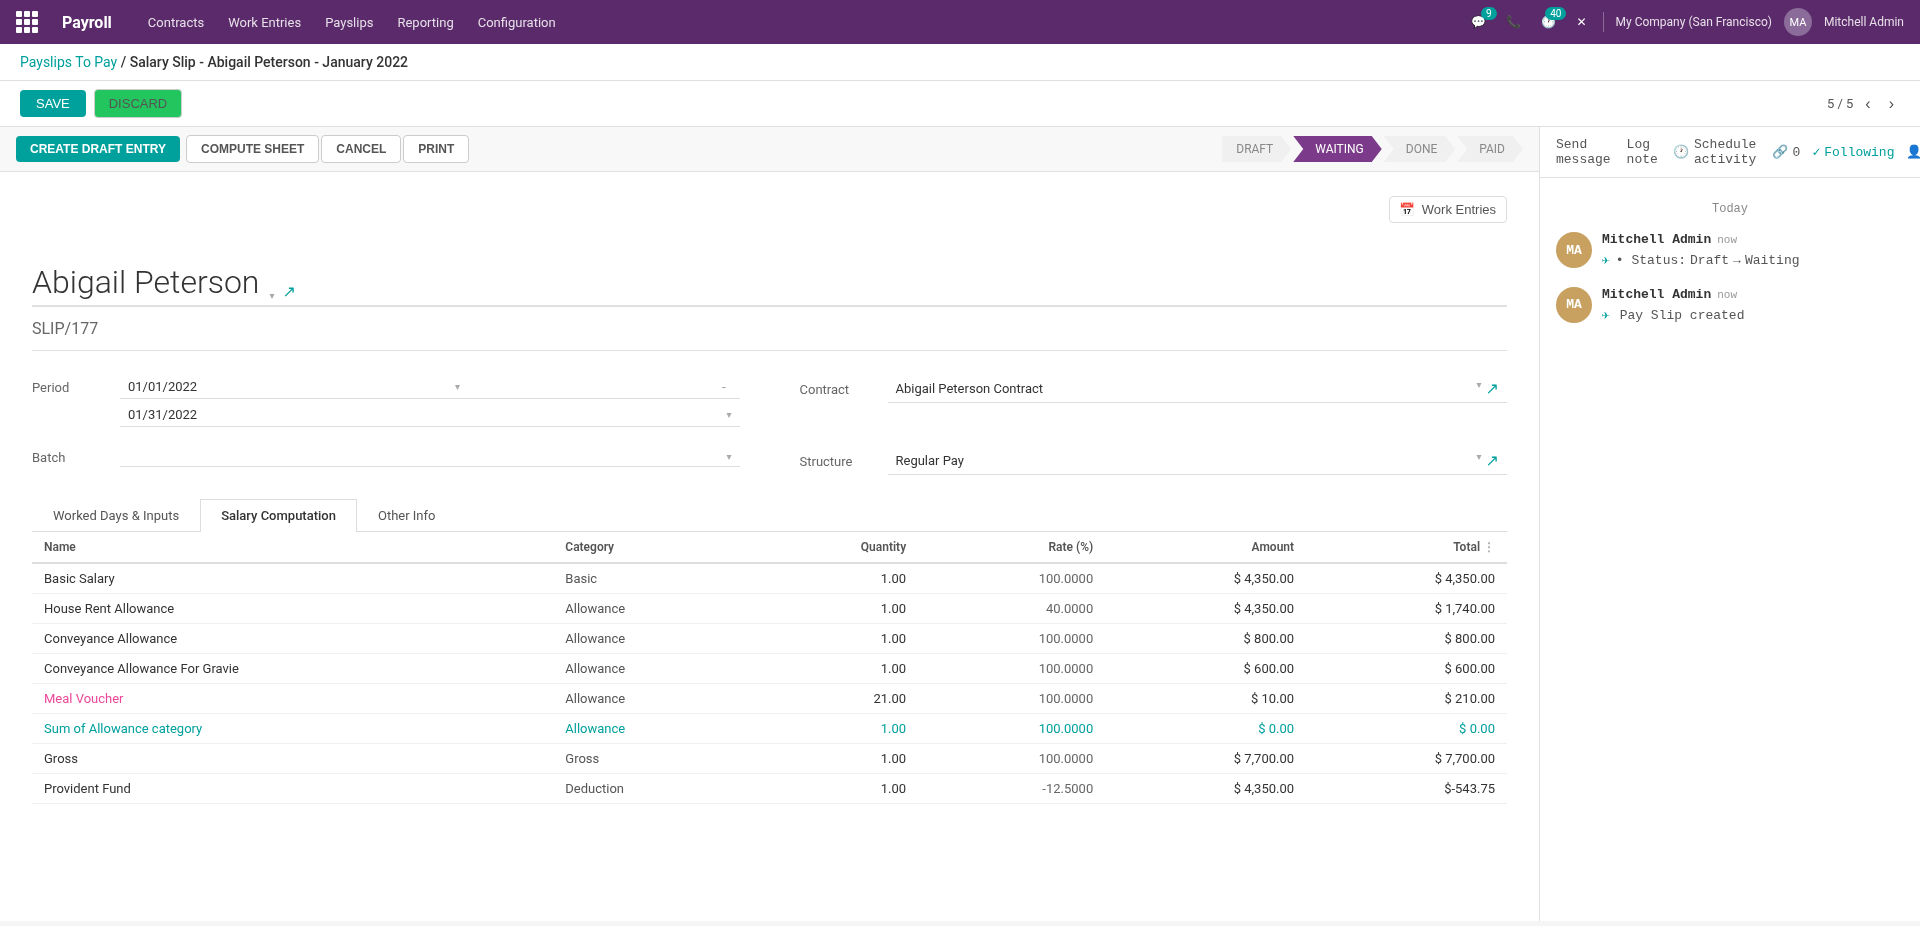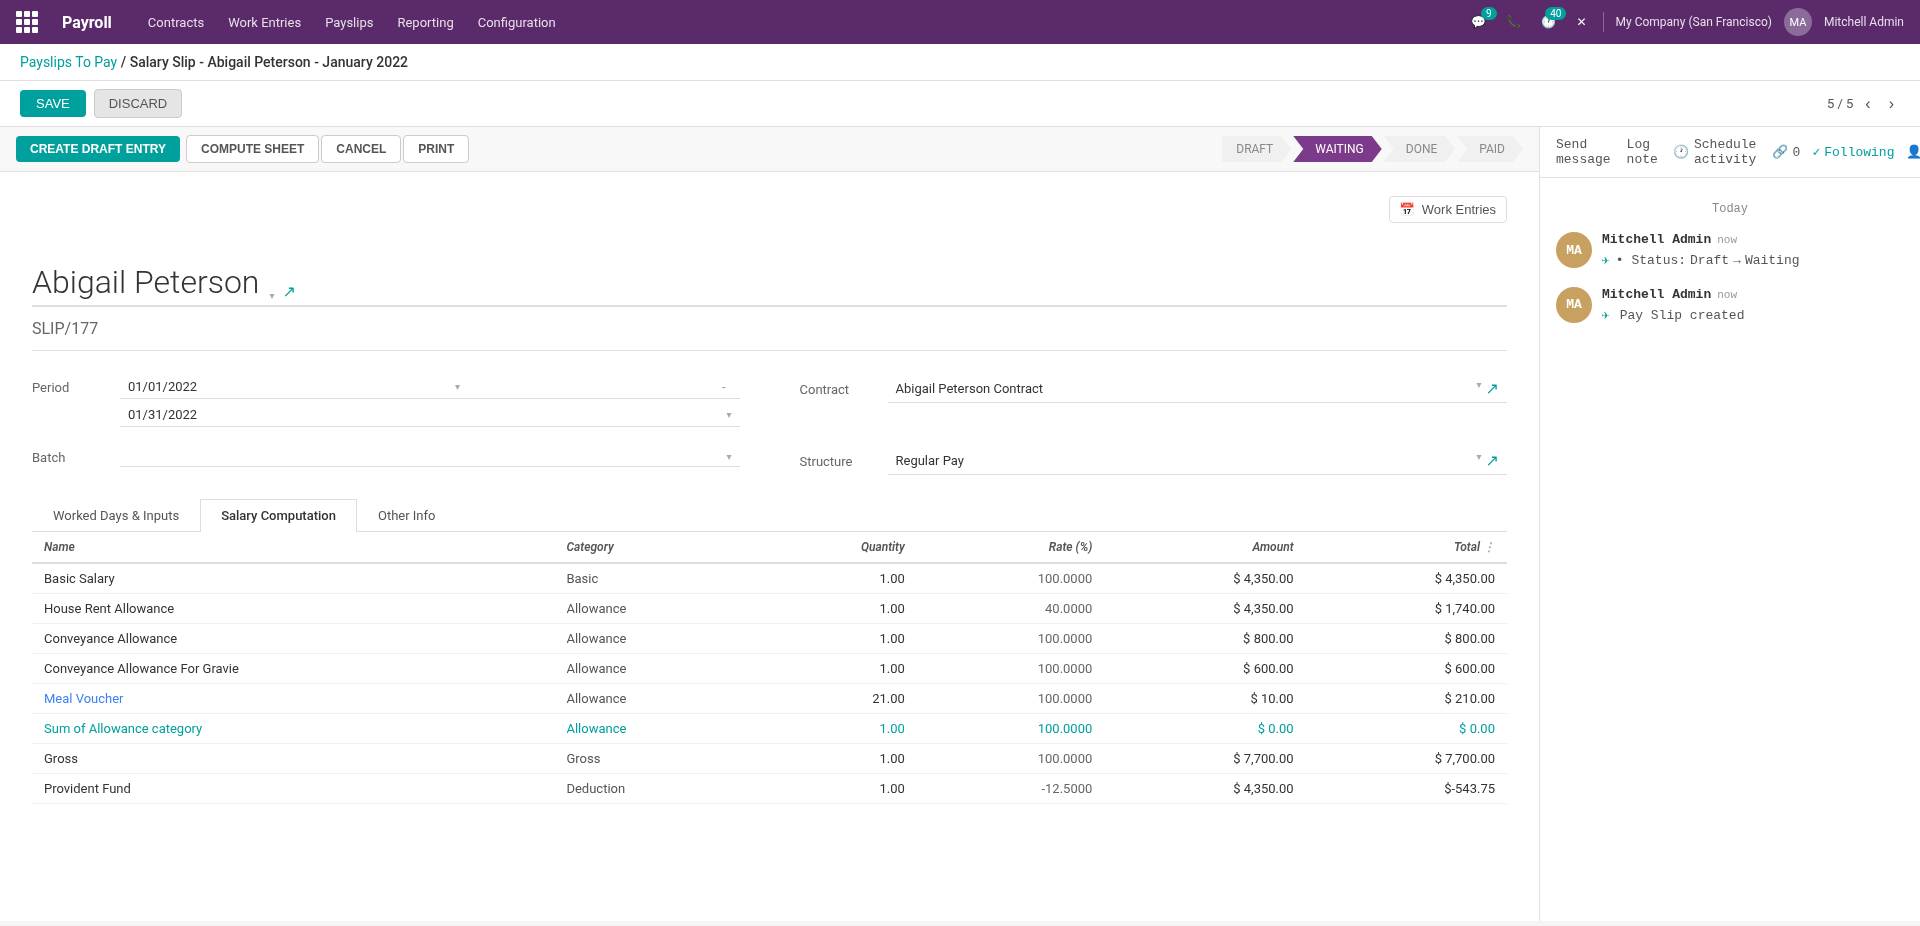--- a/index.html
+++ b/index.html
@@ -38,21 +38,21 @@
     
     .action-bar {
       background: white;
       padding: 8px 20px;
       border-bottom: 1px solid #e0e0e0;
       display: flex;
       align-items: center;
       gap: 8px;
     }
     .btn-save { background: #00a09d; color: white; border: none; padding: 6px 16px; border-radius: 4px; font-size: 13px; cursor: pointer; font-weight: 500; }
-    .btn-discard { background: #e5e5e5; color: #555; border: 1px solid #ccc; padding: 6px 14px; border-radius: 4px; font-size: 13px; cursor: pointer; }
+    .btn-discard { background: #22c55e; color: #555; border: 1px solid #ccc; padding: 6px 14px; border-radius: 4px; font-size: 13px; cursor: pointer; }
 
     
     .main-layout { display: flex; height: calc(100vh - 44px - 44px - 44px); }
 
     
     .left-panel { flex: 1; background: white; overflow: hidden; display: flex; flex-direction: column; border-right: 1px solid #e0e0e0; }
 
     
     .doc-toolbar {
       display: flex;
@@ -98,21 +98,21 @@
     .field-label { color: #666; font-size: 13px; min-width: 80px; }
     .field-value { flex: 1; border-bottom: 1px solid #ddd; padding: 4px 8px; font-size: 13px; display: flex; align-items: center; justify-content: space-between; }
 
     
     .tabs-bar { display: flex; border-bottom: 1px solid #ddd; margin-bottom: 0; }
     .tab { padding: 8px 20px; font-size: 13px; cursor: pointer; color: #555; border: 1px solid transparent; border-bottom: none; background: white; }
     .tab.active { border-color: #ddd #ddd white; background: white; color: #333; font-weight: 500; margin-bottom: -1px; }
 
     
     .data-table { width: 100%; border-collapse: collapse; font-size: 13px; }
-    .data-table th { padding: 8px 12px; text-align: left; color: #555; font-weight: 600; border-bottom: 2px solid #ddd; font-size: 12px; font-style: italic; }
+    .data-table th { padding: 8px 12px; text-align: left; color: #555; font-weight: 600; border-bottom: 2px solid #ddd; font-size: 12px; }
     .data-table th.right { text-align: right; }
     .data-table td { padding: 7px 12px; border-bottom: 1px solid #f0f0f0; color: #333; }
     .data-table td.right { text-align: right; }
     .col-menu { color: #aaa; cursor: pointer; }
 
     
     .right-panel { width: 380px; background: white; display: flex; flex-direction: column; overflow: hidden; font-family: Liberation Mono, monospace; }
     .chatter-toolbar { display: flex; align-items: center; padding: 10px 16px; border-bottom: 1px solid #e0e0e0; gap: 16px; flex-shrink: 0; }
     .chatter-action { color: #555; font-size: 13px; cursor: pointer; }
     .chatter-action.with-icon { display: flex; align-items: center; gap: 4px; }
@@ -344,21 +344,21 @@
     </tr>
             <tr>
       <td style="color:#333; cursor:default">Conveyance Allowance For Gravie</td>
       <td style="color:#555; cursor:default">Allowance</td>
       <td class="right" style="color:#333">1.00</td>
       <td class="right" style="color:#666">100.0000</td>
       <td class="right" style="color:#333">$ 600.00</td>
       <td class="right" style="color:#333">$ 600.00</td>
     </tr>
             <tr>
-      <td style="color:#3b82f6; cursor:default">Meal Voucher</td>
+      <td style="color:#ec4899; cursor:default">Meal Voucher</td>
       <td style="color:#555; cursor:default">Allowance</td>
       <td class="right" style="color:#333">21.00</td>
       <td class="right" style="color:#666">100.0000</td>
       <td class="right" style="color:#333">$ 10.00</td>
       <td class="right" style="color:#333">$ 210.00</td>
     </tr>
             <tr>
       <td style="color:#00a09d; cursor:pointer">Sum of Allowance category</td>
       <td style="color:#00a09d; cursor:pointer">Allowance</td>
       <td class="right" style="color:#00a09d">1.00</td>

